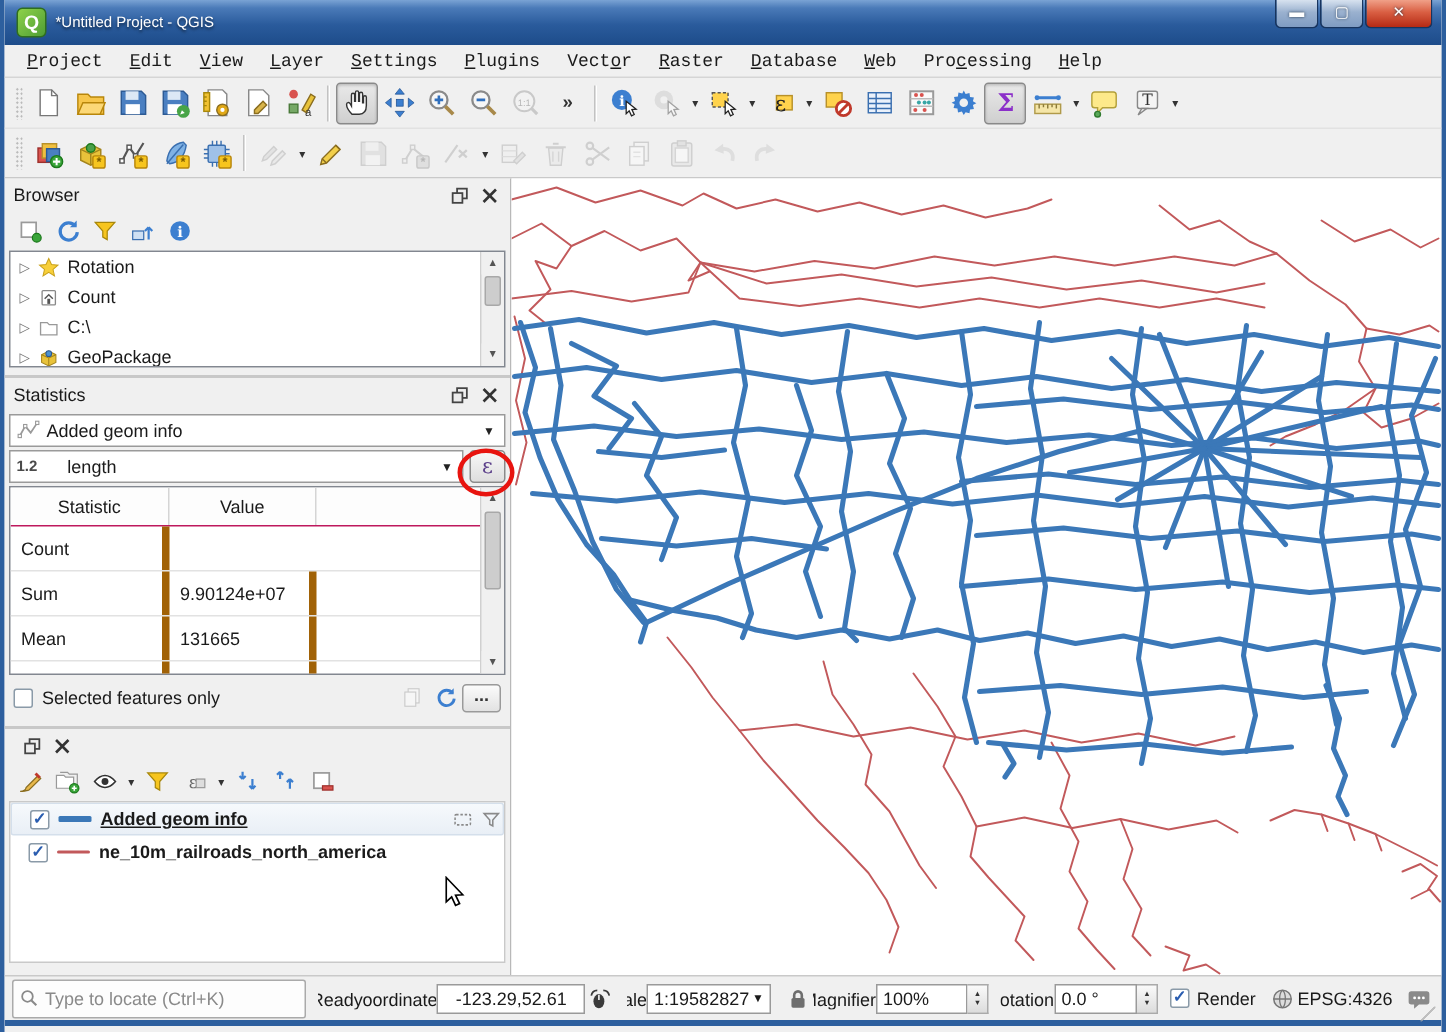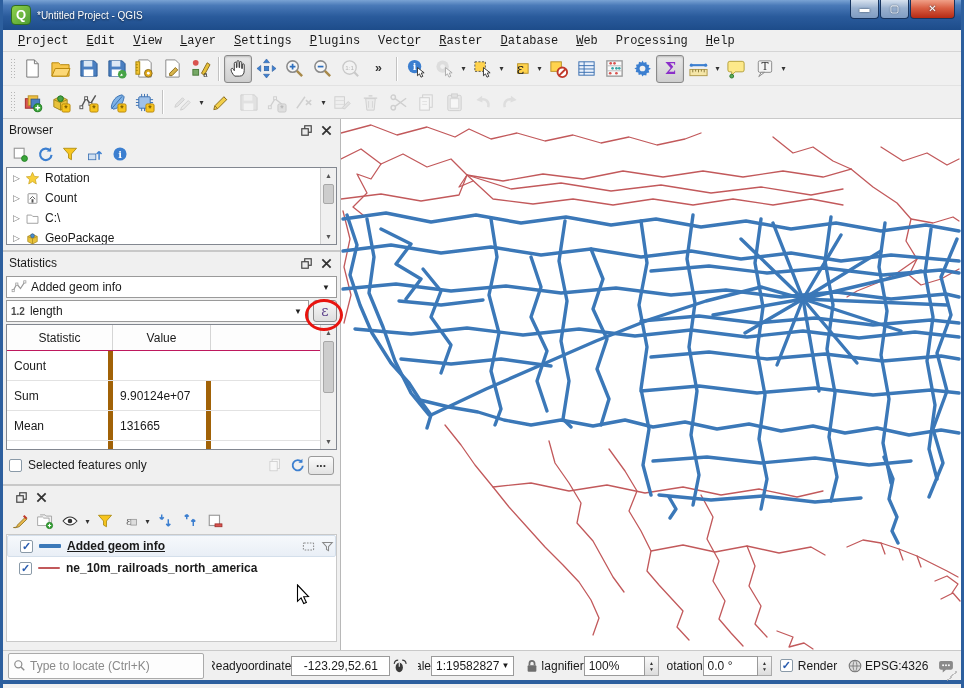--- a/index.html
+++ b/index.html
@@ -578,21 +578,21 @@
               <path d="M3 16l5-9 5 6 6-9" stroke="#9a9a9a" fill="none" stroke-width="1.6"></path>
               <rect x="1.5" y="14.5" width="3" height="3" fill="#fff" stroke="#9a9a9a"></rect>
               <rect x="6.5" y="5.5" width="3" height="3" fill="#fff" stroke="#9a9a9a"></rect>
               <rect x="17.5" y="2.5" width="3" height="3" fill="#fff" stroke="#9a9a9a"></rect>
             </svg>
           <span class="lbl">Added geom info</span>
           <span class="ca">▼</span>
         </div>
         <div class="fieldrow">
           <div class="combo">
-            <span style="font-weight:bold; font-size:10px; color:#4a4a4a; margin-right:5px;">1.2</span>
+            <span style="font-weight:bold; font-size:10px; color:#4a4a4a; margin-right:20px;">1.2</span>
             <span class="lbl">length</span>
             <span class="ca">▼</span>
           </div>
           <div class="epsbtn">ε</div>
         </div>
         <div class="stat-table">
           <div class="sthead">
             <div class="c1">Statistic</div>
             <div class="c2">Value</div>
             <div class="c3"></div>

